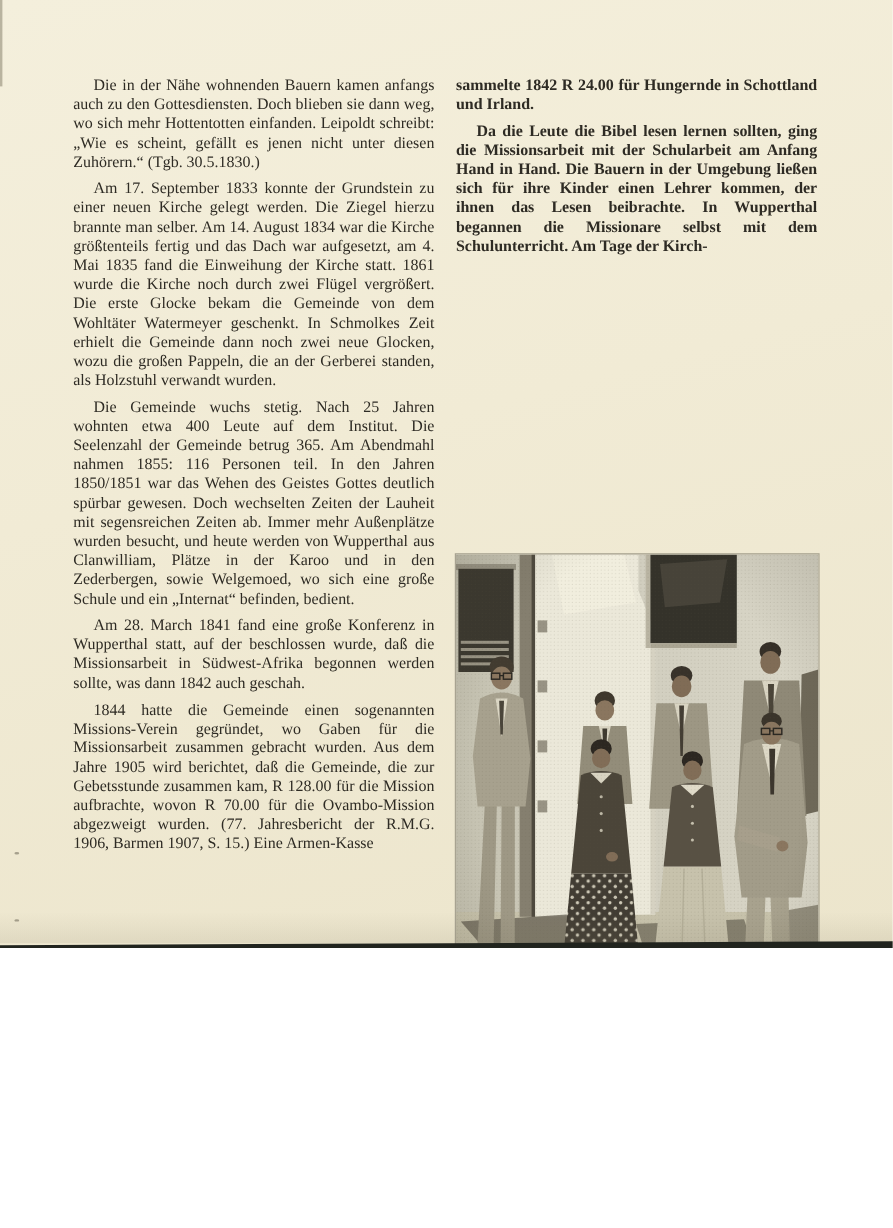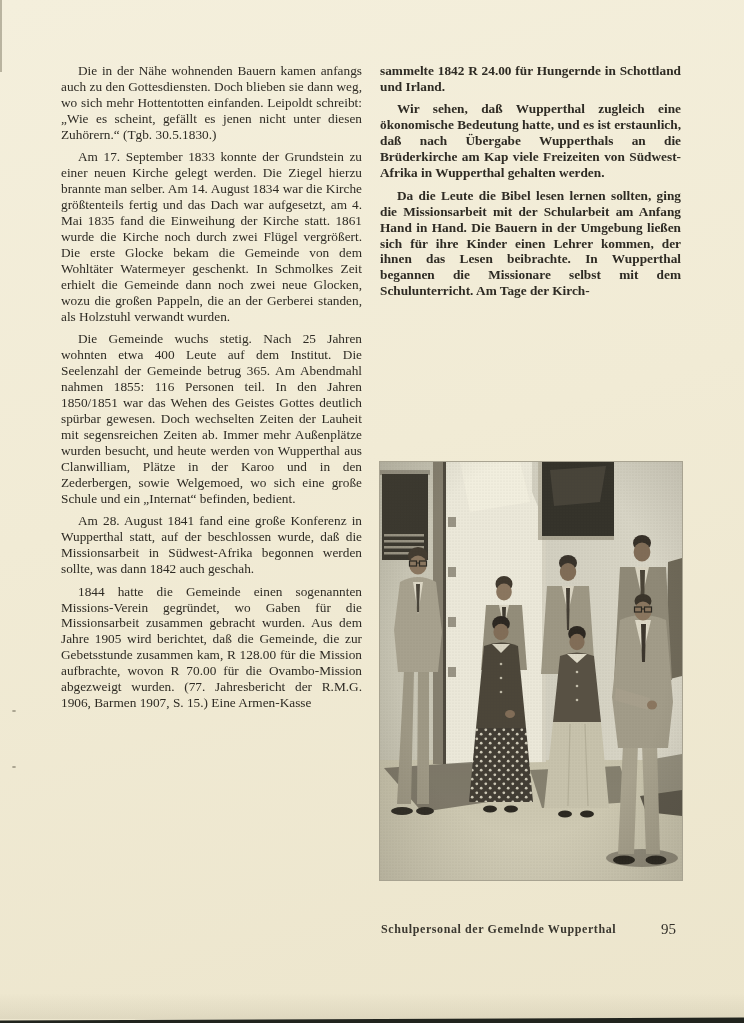--- a/index.html
+++ b/index.html
@@ -1,18 +1,18 @@
 <!DOCTYPE html>
 <html lang="de"><head>
 <meta charset="utf-8">
 <style>
   html,body{margin:0;padding:0;}
   .page{
     position:relative;
-    width:744px;height:1023px;
+    width:744px;height:790px;
     background:linear-gradient(165deg,#f4efdc 0%,#f1ebd5 45%,#ece5cc 100%);
     font-family:"Liberation Serif","DejaVu Serif",serif;
     color:#2e2b24;
     overflow:hidden;
   }
   .col{
     position:absolute;top:63px;width:301px;
     font-size:13.3px;line-height:15.95px;
     text-align:justify;
   }
@@ -60,27 +60,26 @@
 </style>
 </head>
 <body>
 
 <div class="page">
 
   <div class="col col-left">
     <p>Die in der Nähe wohnenden Bauern kamen anfangs auch zu den Gottesdiensten. Doch blieben sie dann weg, wo sich mehr Hottentotten einfanden. Leipoldt schreibt: „Wie es scheint, gefällt es jenen nicht unter diesen Zuhörern.“ (Tgb. 30.5.1830.)</p>
     <p>Am 17. September 1833 konnte der Grundstein zu einer neuen Kirche gelegt werden. Die Ziegel hierzu brannte man selber. Am 14. August 1834 war die Kirche größtenteils fertig und das Dach war aufgesetzt, am 4. Mai 1835 fand die Einweihung der Kirche statt. 1861 wurde die Kirche noch durch zwei Flügel vergrößert. Die erste Glocke bekam die Gemeinde von dem Wohltäter Watermeyer geschenkt. In Schmolkes Zeit erhielt die Gemeinde dann noch zwei neue Glocken, wozu die großen Pappeln, die an der Gerberei standen, als Holzstuhl verwandt wurden.</p>
     <p>Die Gemeinde wuchs stetig. Nach 25 Jahren wohnten etwa 400 Leute auf dem Institut. Die Seelenzahl der Gemeinde betrug 365. Am Abendmahl nahmen 1855: 116 Personen teil. In den Jahren 1850/1851 war das Wehen des Geistes Gottes deutlich spürbar gewesen. Doch wechselten Zeiten der Lauheit mit segensreichen Zeiten ab. Immer mehr Außenplätze wurden besucht, und heute werden von Wupperthal aus Clanwilliam, Plätze in der Karoo und in den Zederbergen, sowie Welgemoed, wo sich eine große Schule und ein „Internat“ befinden, bedient.</p>
-    <p>Am 28. August 1841 fand eine große Konferenz in Wupperthal statt, auf der beschlossen wurde, daß die Missionsarbeit in Südwest-Afrika begonnen werden sollte, was dann 1842 auch geschah.</p>
+    <p>Am 28. March 1841 fand eine große Konferenz in Wupperthal statt, auf der beschlossen wurde, daß die Missionsarbeit in Südwest-Afrika begonnen werden sollte, was dann 1842 auch geschah.</p>
     <p>1844 hatte die Gemeinde einen sogenannten Missions-Verein gegründet, wo Gaben für die Missionsarbeit zusammen gebracht wurden. Aus dem Jahre 1905 wird berichtet, daß die Gemeinde, die zur Gebetsstunde zusammen kam, R 128.00 für die Mission aufbrachte, wovon R 70.00 für die Ovambo-Mission abgezweigt wurden. (77. Jahresbericht der R.M.G. 1906, Barmen 1907, S. 15.) Eine Armen-Kasse</p>
   </div>
 
   <div class="col col-right">
     <p class="cont">sammelte 1842 R 24.00 für Hungernde in Schottland und Irland.</p>
-    <p>Wir sehen, daß Wupperthal zugleich eine ökonomische Bedeutung hatte, und es ist erstaunlich, daß nach Übergabe Wupperthals an die Brüderkirche am Kap viele Freizeiten von Südwest-Afrika in Wupperthal gehalten werden.</p>
     <p>Da die Leute die Bibel lesen lernen sollten, ging die Missionsarbeit mit der Schularbeit am Anfang Hand in Hand. Die Bauern in der Umgebung ließen sich für ihre Kinder einen Lehrer kommen, der ihnen das Lesen beibrachte. In Wupperthal begannen die Missionare selbst mit dem Schulunterricht. Am Tage der Kirch-</p>
   </div>
 
   <div class="photo-frame">
     <svg viewBox="0 0 302 418" xmlns="http://www.w3.org/2000/svg">
       <defs>
         <linearGradient id="wallGrad" x1="0" y1="0" x2="1" y2="0">
           <stop offset="0" stop-color="#c5c2b1"></stop>
           <stop offset="0.55" stop-color="#d2cfc0"></stop>
           <stop offset="1" stop-color="#dad7c8"></stop>

